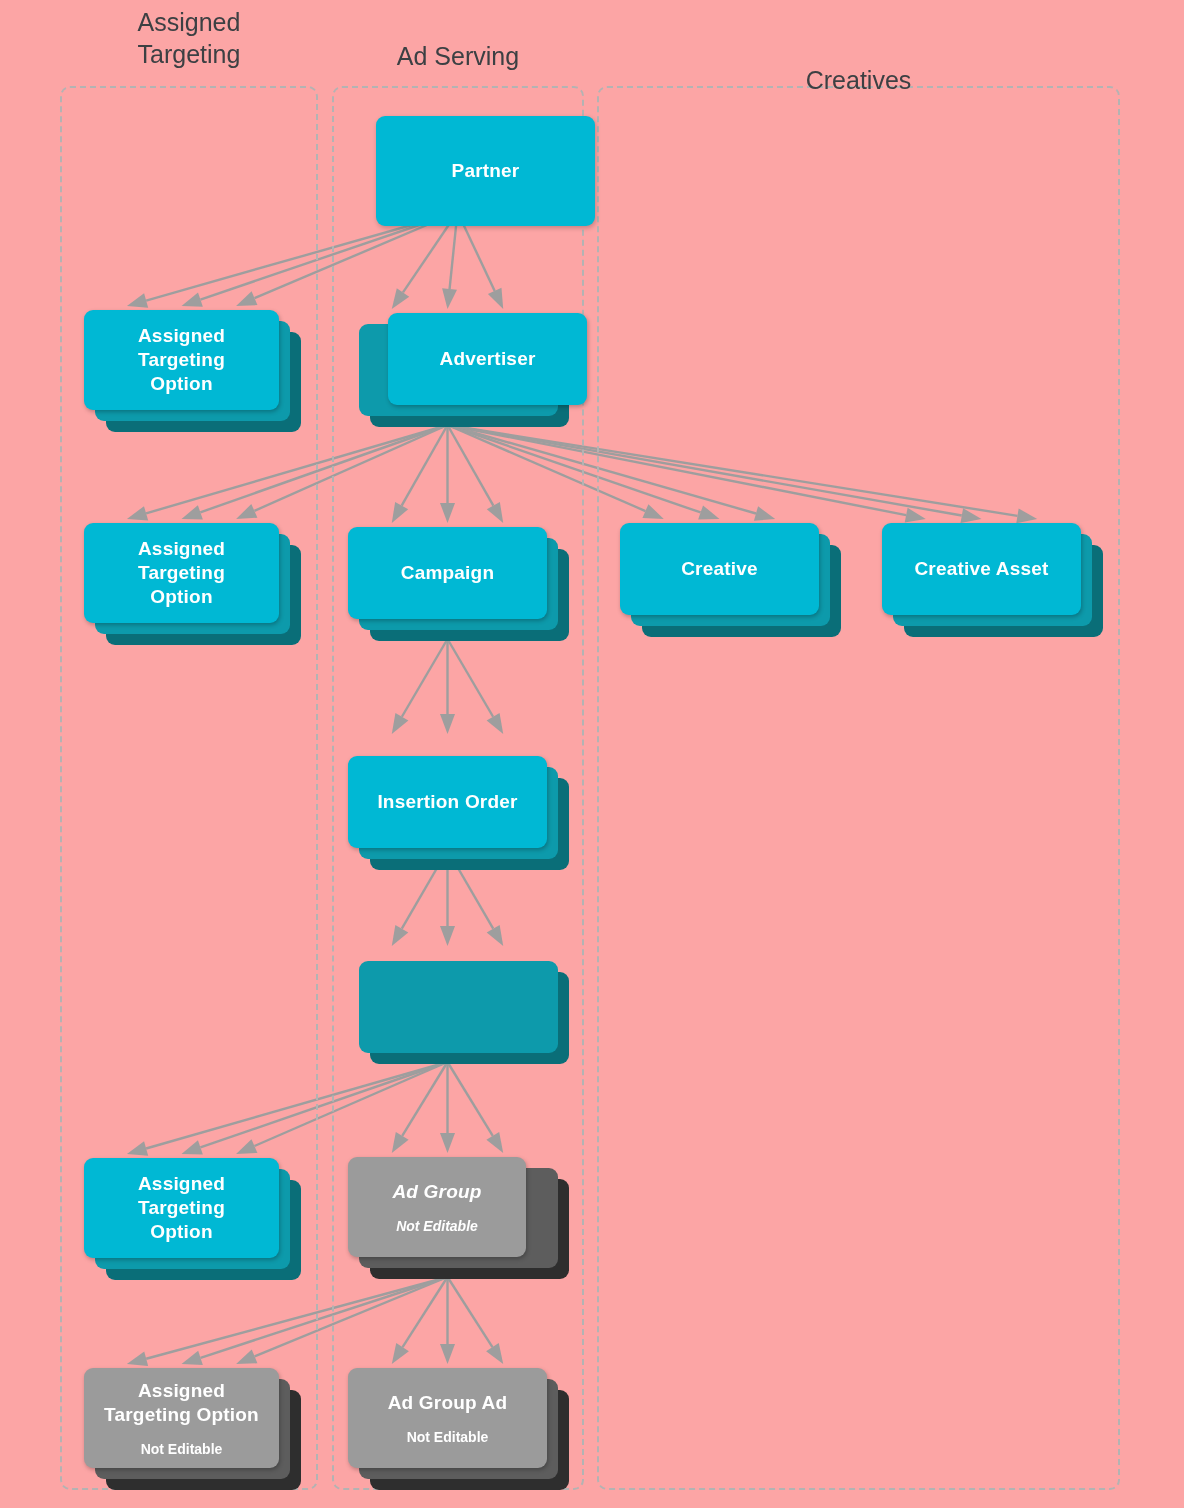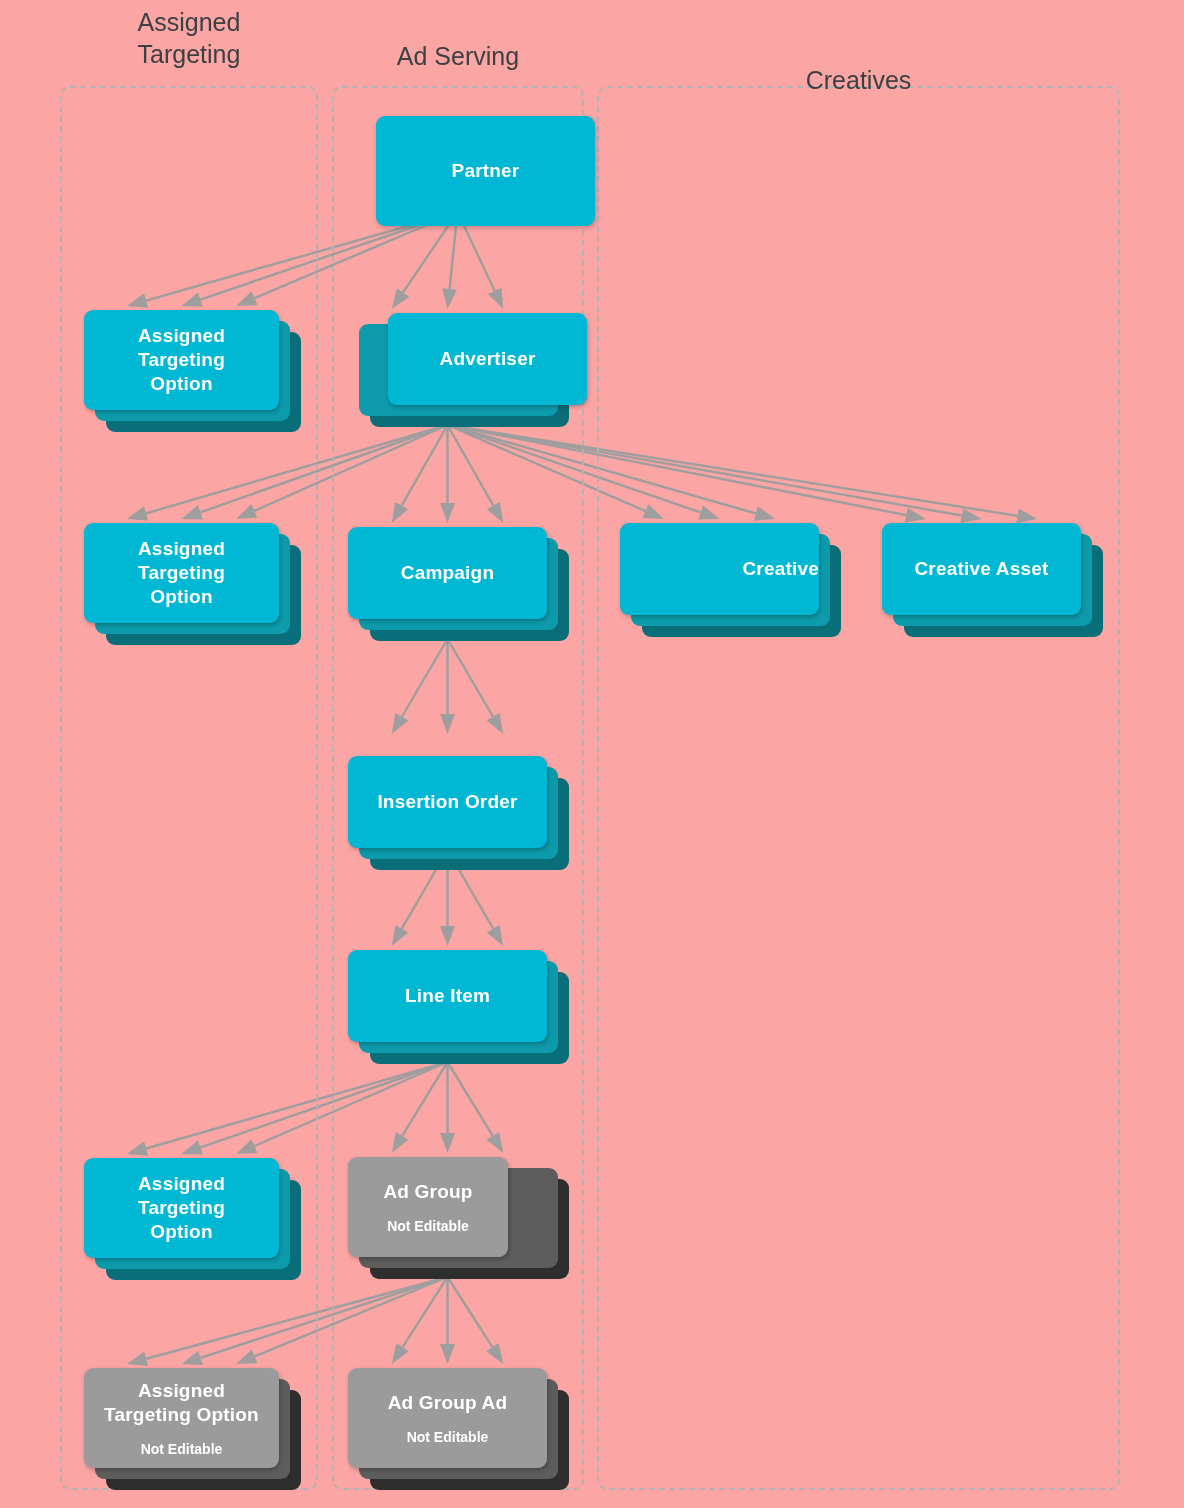--- a/index.html
+++ b/index.html
@@ -217,58 +217,55 @@
       <div class="node cyan" style="left: 348px; top: 527px; width: 221px; height: 114px;">
         <div class="layer l3" style="left: 22px; top: 22px; width: 199px; height: 92px;"></div>
         <div class="layer l2" style="left: 11px; top: 11px; width: 199px; height: 92px;"></div>
         <div class="layer front" style="left: 0px; top: 0px; width: 199px; height: 92px;">
           <div class="node-title">Campaign</div>
         </div>
       </div>
       <div class="node cyan" style="left: 620px; top: 523px; width: 221px; height: 114px;">
         <div class="layer l3" style="left: 22px; top: 22px; width: 199px; height: 92px;"></div>
         <div class="layer l2" style="left: 11px; top: 11px; width: 199px; height: 92px;"></div>
-        <div class="layer front" style="left: 0px; top: 0px; width: 199px; height: 92px; align-items: flex-end;">
+        <div class="layer front" style="left: 0px; top: 0px; width: 199px; height: 92px;">
           <div class="node-title">Creative</div>
         </div>
       </div>
       <div class="node cyan" style="left: 882px; top: 523px; width: 221px; height: 84px;">
         <div class="layer l3" style="left: 22px; top: 22px; width: 199px; height: 92px;"></div>
         <div class="layer l2" style="left: 11px; top: 11px; width: 199px; height: 92px;"></div>
         <div class="layer front" style="left: 0px; top: 0px; width: 199px; height: 92px;">
           <div class="node-title">Creative Asset</div>
         </div>
       </div>
       <div class="node cyan" style="left: 348px; top: 738px; width: 221px; height: 114px; margin-top: 18px;">
         <div class="layer l3" style="left: 22px; top: 22px; width: 199px; height: 92px;"></div>
         <div class="layer l2" style="left: 11px; top: 11px; width: 199px; height: 92px;"></div>
         <div class="layer front" style="left: 0px; top: 0px; width: 199px; height: 92px;">
           <div class="node-title">Insertion Order</div>
         </div>
       </div>
       <div class="node cyan" style="left: 348px; top: 950px; width: 221px; height: 114px;">
         <div class="layer l3" style="left: 22px; top: 22px; width: 199px; height: 92px;"></div>
         <div class="layer l2" style="left: 11px; top: 11px; width: 199px; height: 92px;"></div>
-        <div class="layer front" style="left: 0px; top: 0px; width: 199px; height: 92px;">
-          <div class="node-title">Line Item</div>
-        </div>
       </div>
       <div class="node cyan" style="left: 84px; top: 1158px; width: 217px; height: 122px;">
         <div class="layer l3" style="left: 22px; top: 22px; width: 195px; height: 100px;"></div>
         <div class="layer l2" style="left: 11px; top: 11px; width: 195px; height: 100px;"></div>
         <div class="layer front" style="left: 0px; top: 0px; width: 195px; height: 100px;">
           <div class="node-title">Assigned
 Targeting
 Option</div>
         </div>
       </div>
       <div class="node gray" style="left: 348px; top: 1157px; width: 221px; height: 122px;">
         <div class="layer l3" style="left: 22px; top: 22px; width: 199px; height: 100px;"></div>
         <div class="layer l2" style="left: 11px; top: 11px; width: 199px; height: 100px;"></div>
-        <div class="layer front" style="left: 0px; top: 0px; width: 160px; height: 100px;">
+        <div class="layer front" style="left: 0px; top: 0px; width: 178px; height: 100px; font-style: italic;">
           <div class="node-title">Ad Group</div>
           <div class="node-sub">Not Editable</div>
         </div>
       </div>
       <div class="node gray" style="left: 84px; top: 1368px; width: 217px; height: 122px;">
         <div class="layer l3" style="left: 22px; top: 22px; width: 195px; height: 100px;"></div>
         <div class="layer l2" style="left: 11px; top: 11px; width: 195px; height: 100px;"></div>
         <div class="layer front" style="left: 0px; top: 0px; width: 195px; height: 100px;">
           <div class="node-title">Assigned
 Targeting Option</div>

